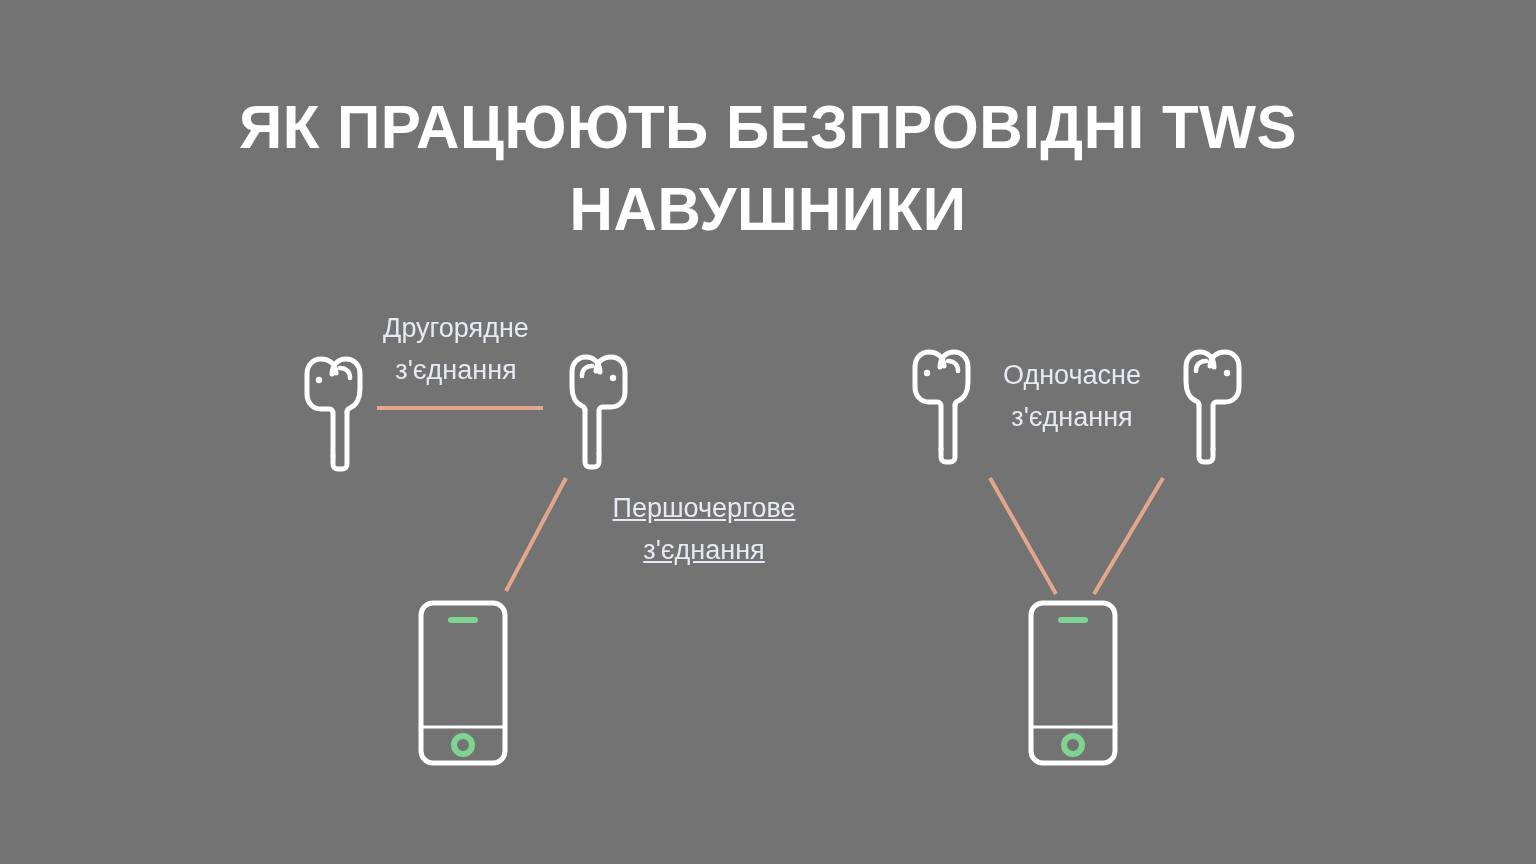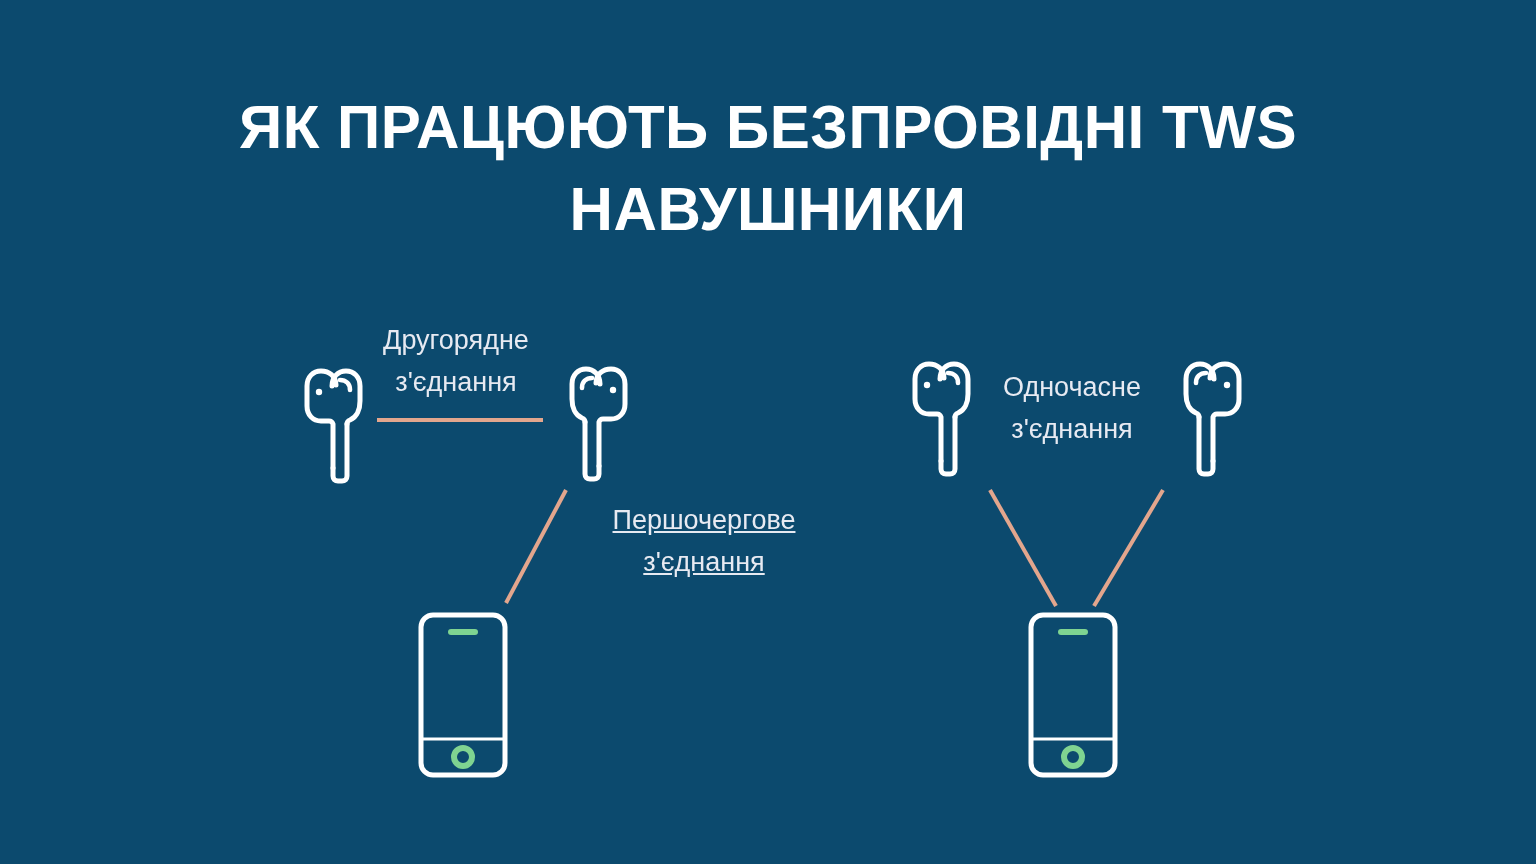--- a/index.html
+++ b/index.html
@@ -10,21 +10,21 @@
     width: 1536px;
     height: 864px;
     overflow: hidden;
     font-family: "Liberation Sans", sans-serif;
   }
 
   .slide {
     position: relative;
     width: 1536px;
     height: 864px;
-    background: #0c4a6e;
+    background: #737373;
     overflow: hidden;
   }
 
   
   .title-block {
     position: absolute;
     left: 0;
     top: 86px;
     width: 1536px;
     text-align: center;
@@ -39,21 +39,21 @@
     letter-spacing: 0.5px;
     transform: scaleX(0.97);
     text-transform: uppercase;
     white-space: nowrap;
   }
 
   
   .diagram {
     position: absolute;
     left: 0;
-    top: 16px;
+    top: 4px;
     width: 1536px;
     height: 684px;
   }
   .lines-svg {
     position: absolute;
     left: 0;
     top: 0;
     width: 1536px;
     height: 864px;
     pointer-events: none;

